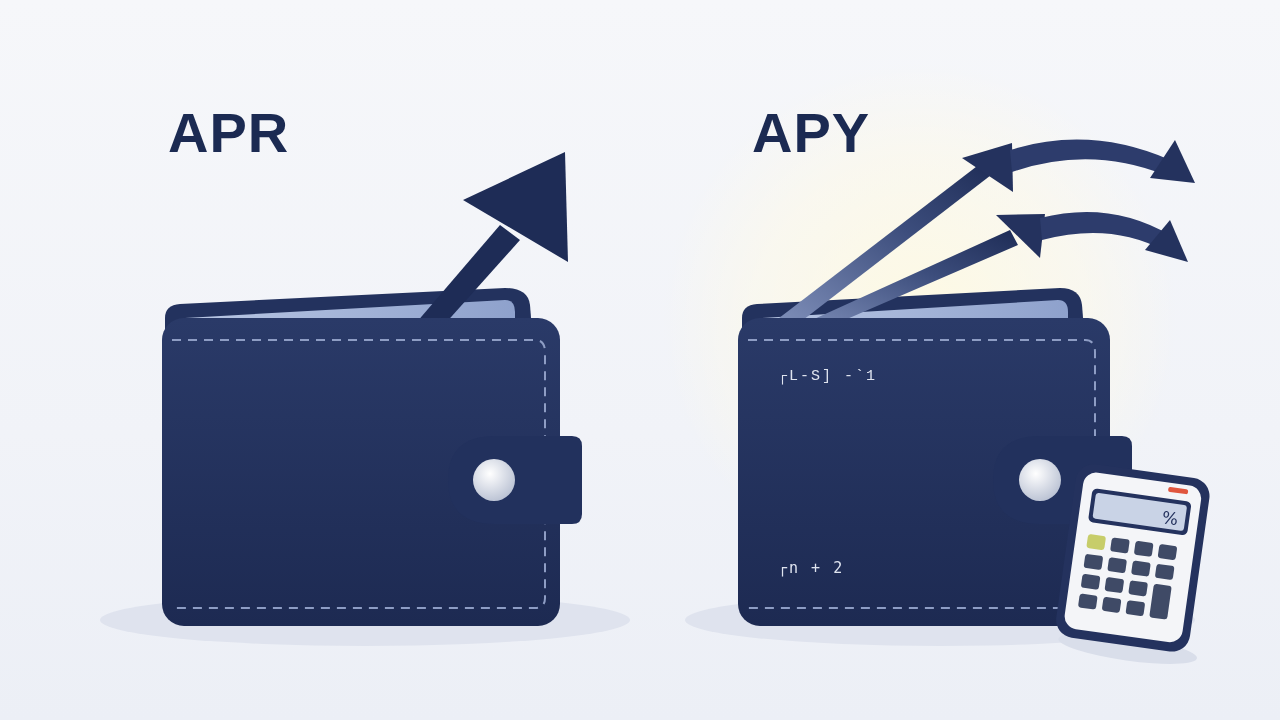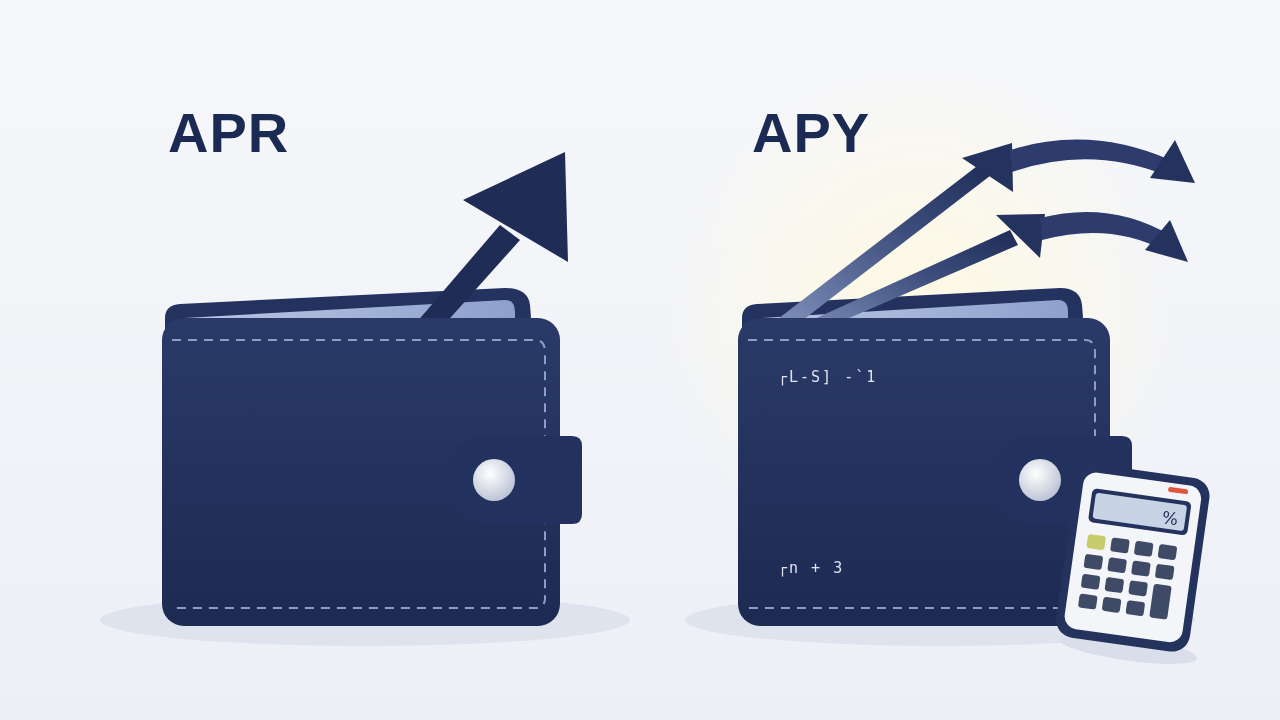--- a/index.html
+++ b/index.html
@@ -104,14 +104,14 @@
       <rect x="1109" y="580" width="18" height="14" rx="3"></rect>
       <rect x="1133" y="580" width="18" height="14" rx="3"></rect>
       <rect x="1157" y="580" width="18" height="34" rx="3"></rect>
       <rect x="1085" y="600" width="18" height="14" rx="3"></rect>
       <rect x="1109" y="600" width="18" height="14" rx="3"></rect>
       <rect x="1133" y="600" width="18" height="14" rx="3"></rect>
     </g>
   </g>
 </svg>
 
-<div class="formula" style="left:778px;top:368px;">┌L-S] -`1</div>
-<div class="formula" style="left:778px;top:559px;">┌n + 3</div>
+<div class="formula" style="left:778px;top:368px;font-family:Liberation Mono, monospace;">┌L-S] -`1</div>
+<div class="formula" style="left:778px;top:559px;">┌n + 2</div>
 
 </body></html>

